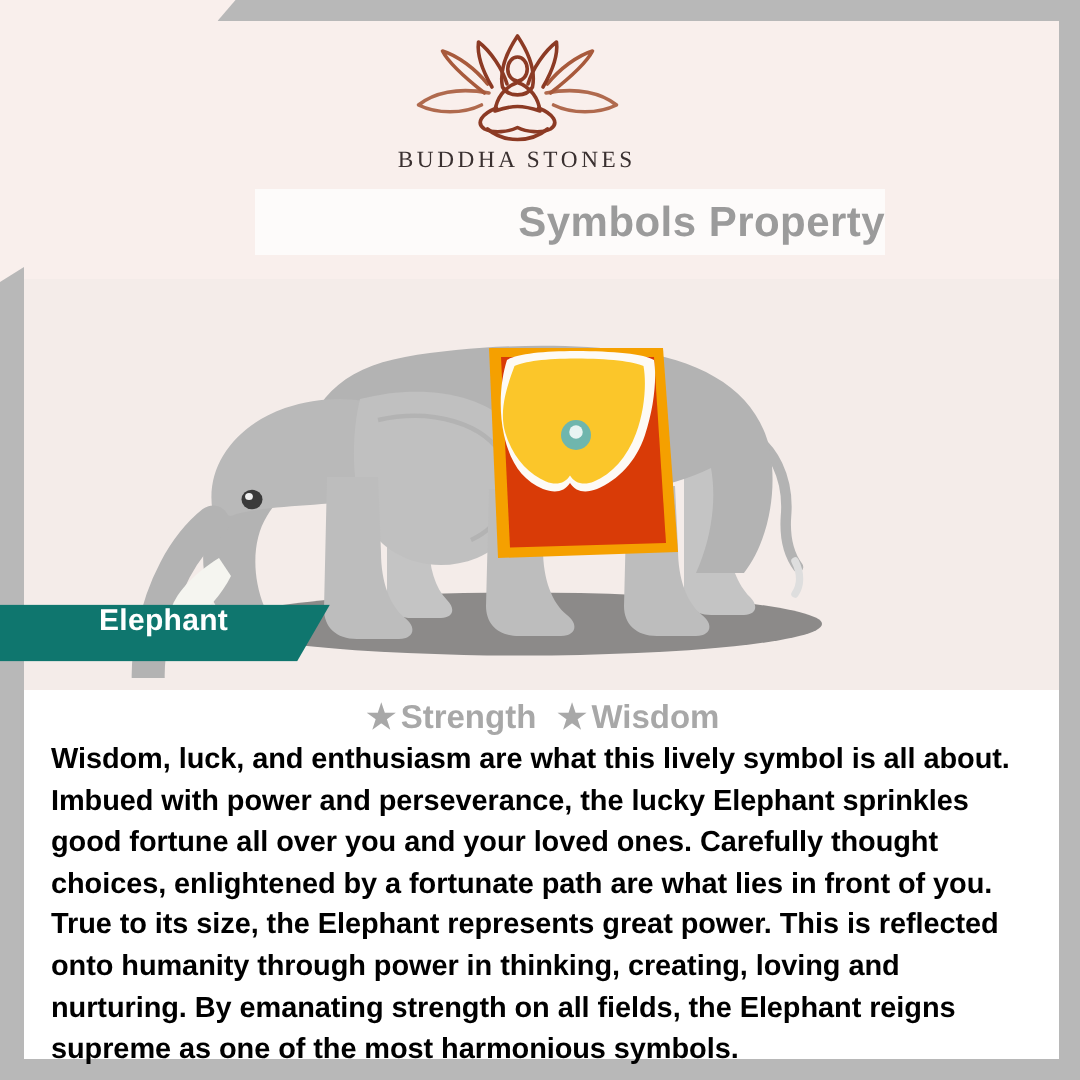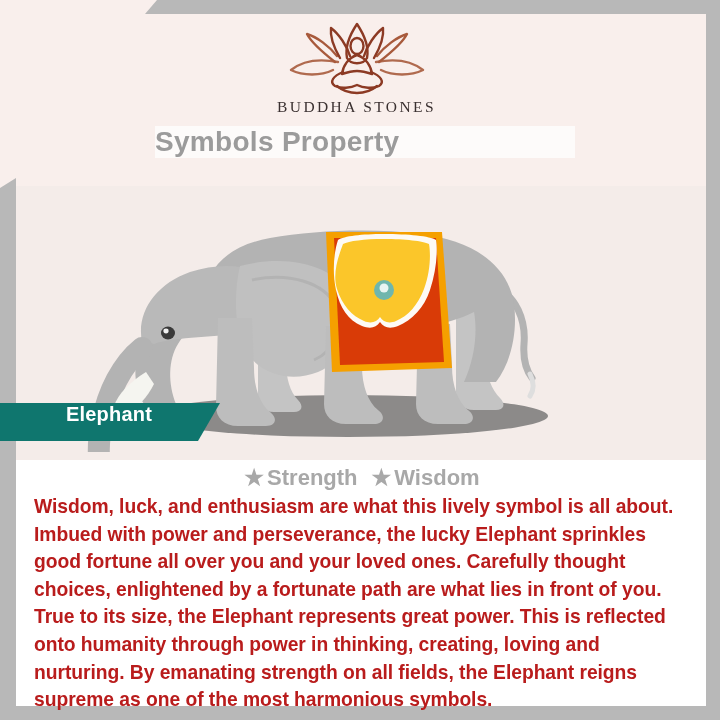--- a/index.html
+++ b/index.html
@@ -55,21 +55,21 @@
     bottom: 0;
     width: 720px;
     height: 14px;
     background: #b8b8b8;
   }
 
   
   .logo-wrap {
     position: absolute;
     top: 18px;
-    left: 12px;
+    left: 0;
     width: 689px;
     text-align: center;
   }
   .logo-mark {
     display: block;
     margin: 0 auto;
   }
   .logo-text {
     display: block;
     margin-top: 2px;
@@ -77,27 +77,27 @@
     font-size: 15.5px;
     letter-spacing: 2.4px;
     color: #3a3030;
     font-weight: 400;
   }
 
   
   .title-band {
     position: absolute;
     top: 126px;
-    left: 155px;
+    left: 170px;
     width: 420px;
-    height: 32px;
+    height: 44px;
     background: #fdfbfa;
     display: flex;
     align-items: center;
-    justify-content: flex-start;
+    justify-content: flex-end;
   }
   .title-text {
     font-family: "Liberation Sans Narrow", "Liberation Sans", sans-serif;
     font-size: 28px;
     font-weight: bold;
     color: #9b9b9b;
     letter-spacing: 0.3px;
     white-space: nowrap;
   }
 
@@ -164,21 +164,21 @@
   }
   .trait .star {
     margin-right: 3px;
   }
   .body-text {
     margin: 0;
     padding: 0 6px 0 4px;
     font-family: "Liberation Sans Narrow", "Liberation Sans", sans-serif;
     font-size: 19.3px;
     font-weight: bold;
-    color: #b91c1c;
+    color: #000000;
     line-height: 1.43;
     text-align: left;
     letter-spacing: -0.05px;
   }
 </style>
 </head>
 <body>
 
 <div id="page">
 

